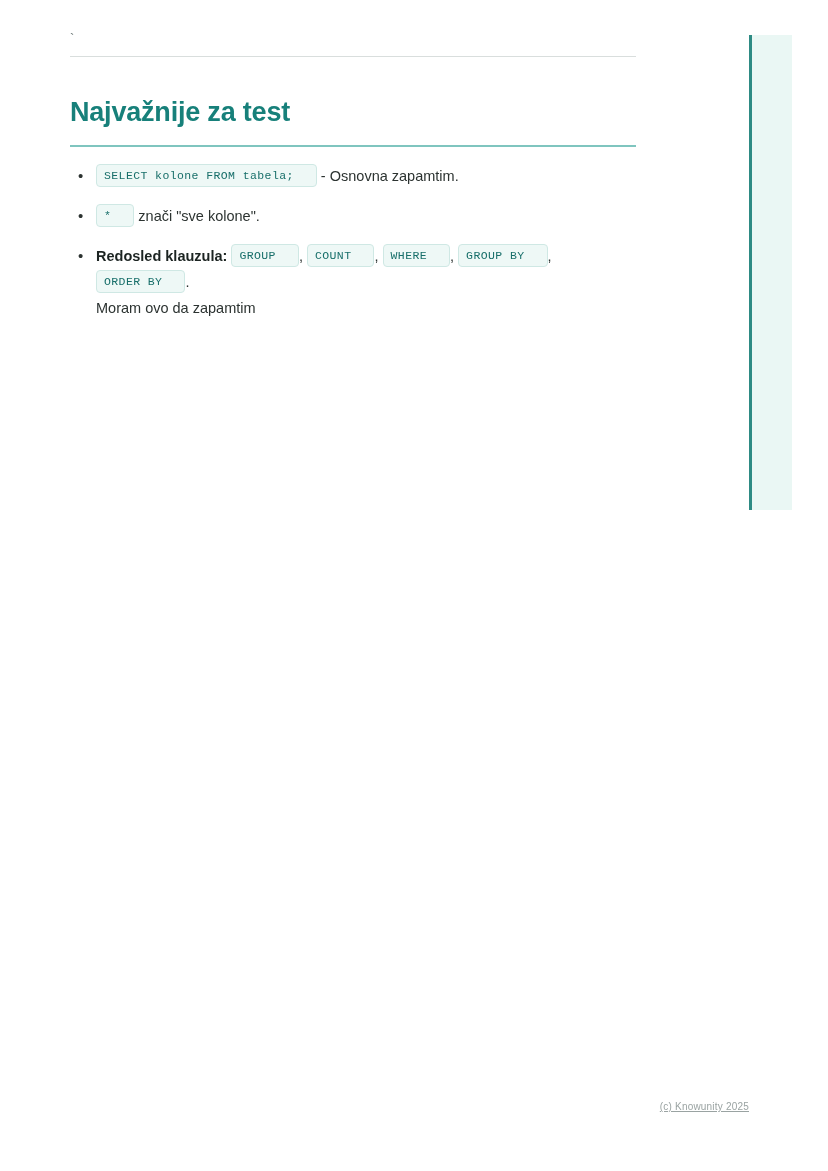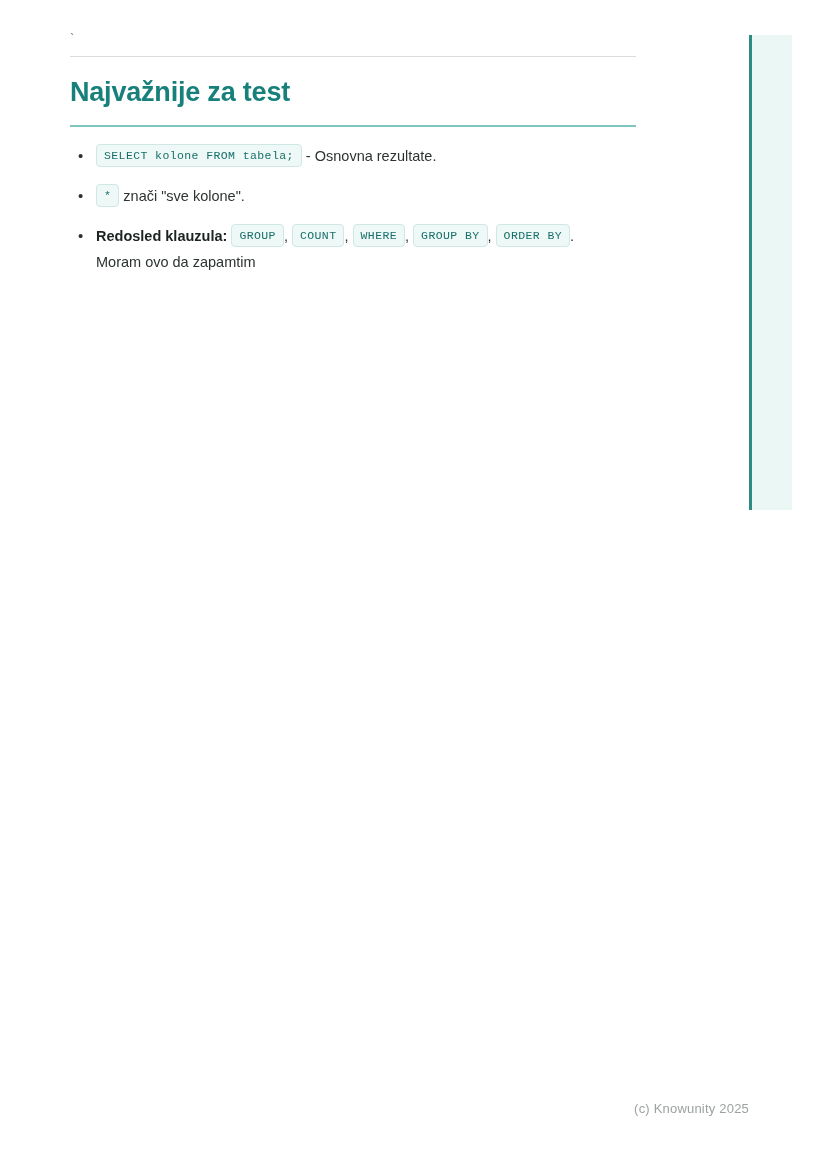--- a/index.html
+++ b/index.html
@@ -52,21 +52,21 @@
     border-top: 1px solid #d9dedd;
     margin: 0 0 0 0;
     width: 566px;
   }
 
   h1.title {
     font-size: 27px;
     line-height: 34px;
     color: #17807a;
     font-weight: bold;
-    margin: 18px 0 0 0;
+    margin: 38px 0 0 0;
     letter-spacing: -0.2px;
   }
 
   .title-rule {
     border-top: 2px solid #7fc5bf;
     width: 566px;
     margin-top: 16px;
   }
 
   ul.bullets {
@@ -94,63 +94,64 @@
 
   code.kbd {
     display: inline-block;
     font-family: "Liberation Mono", monospace;
     font-size: 11.5px;
     letter-spacing: 0.4px;
     color: #186f6a;
     background: #eef8f6;
     border: 1px solid #cfe8e4;
     border-radius: 4px;
-    padding: 3px 7px 3px 7px;
+    padding: 3px 22px 3px 7px;
     line-height: 15px;
     vertical-align: 2px;
     white-space: pre;
   }
 
   .strong-label {
     font-weight: bold;
     color: #1c2422;
   }
 
   .footer {
     position: absolute;
     left: 0;
     top: 1101px;
     width: 797px;
     text-align: right;
     padding-right: 48px;
     box-sizing: border-box;
-    font-size: 13px;
+    font-size: 10px;
     color: #9aa3a2;
     letter-spacing: 0.2px;
+    text-decoration: underline;
   }
 </style>
 </head>
 <body>
 
 <div class="page">
 
   <div class="right-strip"></div>
 
   <div class="content">
 
     <div class="tick-mark">`</div>
 
     <div class="top-rule"></div>
 
     <h1 class="title">Najvažnije za test</h1>
 
     <div class="title-rule"></div>
 
     <ul class="bullets" id="bullet-list">
-        <li><code class="kbd">SELECT kolone FROM tabela;</code><span> - Osnovna rezultate.</span></li>
+        <li><code class="kbd">SELECT kolone FROM tabela;</code><span> - Osnovna zapamtim.</span></li>
         <li><code class="kbd">*</code><span> znači "sve kolone".</span></li>
         <li><span class="strong-label">Redosled klauzula:</span><span> </span><code class="kbd">GROUP</code><span>, </span><code class="kbd">COUNT</code><span>, </span><code class="kbd">WHERE</code><span>, </span><code class="kbd">GROUP BY</code><span>, </span><code class="kbd">ORDER BY</code><span>.</span><br><span>Moram ovo da zapamtim</span></li>
       </ul>
 
   </div>
 
   <div class="footer">(c) Knowunity 2025</div>
 
 </div>
 

